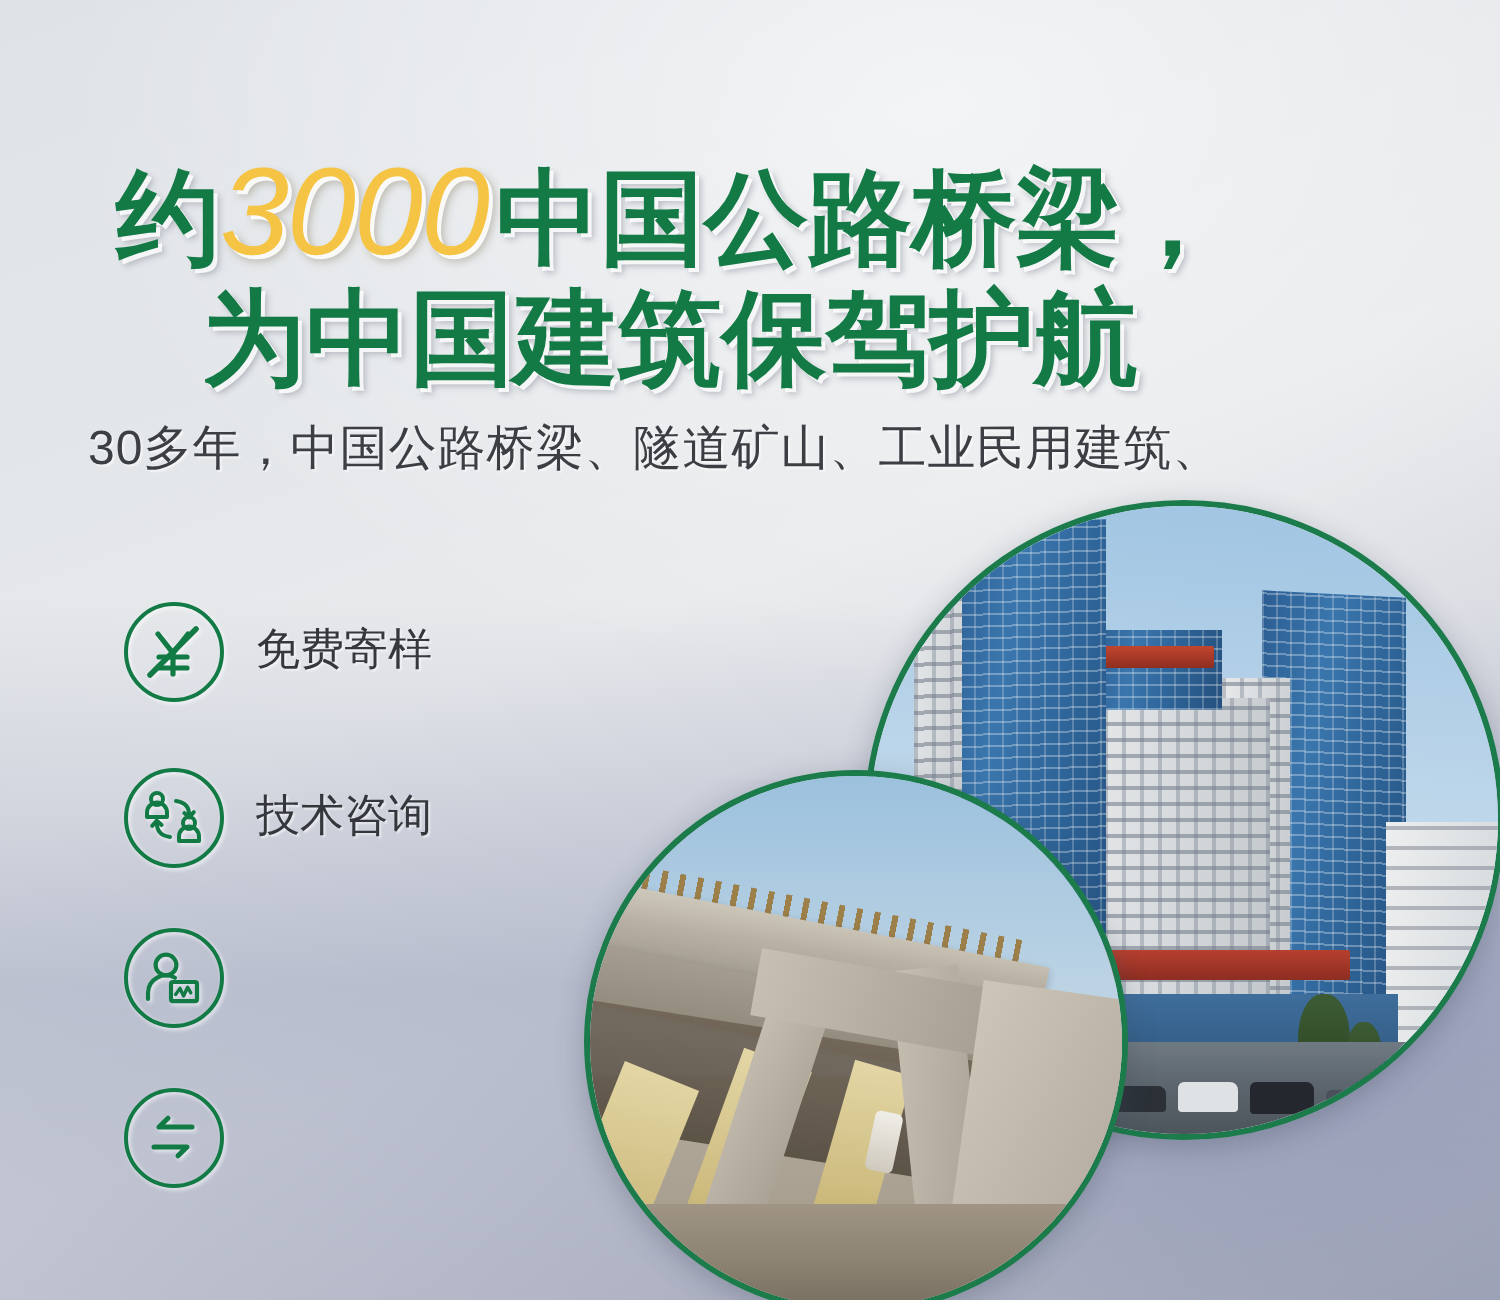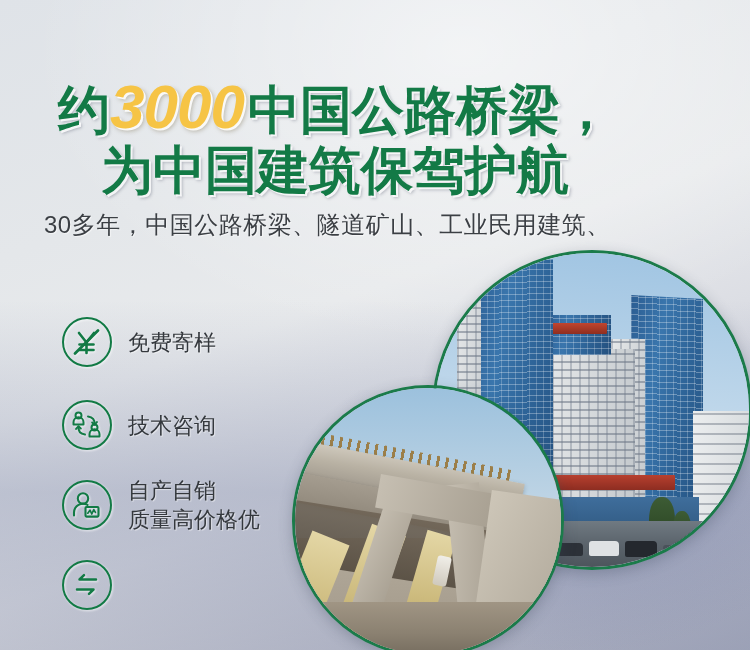--- a/index.html
+++ b/index.html
@@ -27,36 +27,36 @@
 
   
   .headline{position:absolute;left:58px;top:78px;white-space:nowrap;}
   .hl-line{
     font-size:52px;line-height:58px;font-weight:bold;
     color:#137a46;
     text-shadow:2px 2px 0 rgba(255,255,255,.85), 3px 3px 3px rgba(120,125,140,.45);
     letter-spacing:0px;
   }
   .hl-num{
-    color:#f6c445;font-size:62px;font-style:italic;font-weight:bold;
+    color:#f6c445;font-size:62px;font-style:italic;font-weight:normal;
     letter-spacing:-1px;
     text-shadow:2px 2px 0 rgba(255,255,255,.9), 3px 3px 4px rgba(130,120,90,.45);
     padding:0 4px 0 0;
   }
   .hl-line2{margin-top:2px;text-align:center;}
 
   
   .subtitle{position:absolute;left:44px;top:206px;}
   .sub-line{
     font-size:24px;line-height:38px;color:#3b3f44;letter-spacing:.5px;
     text-shadow:1px 1px 1px rgba(255,255,255,.6);
   }
 
   
-  .features{position:absolute;left:62px;top:316px;}
+  .features{position:absolute;left:62px;top:300px;font-family:Liberation Mono, monospace;}
   .feature{display:flex;align-items:center;margin-bottom:14px;}
   .feature.fi-0{height:52px;margin-bottom:26px;}
   .feature.fi-1{height:62px;margin-bottom:18px;}
   .feature.fi-2{height:62px;margin-bottom:18px;}
   .feature.fi-3{height:62px;margin-bottom:0;}
   .fic{
     width:50px;height:50px;flex:0 0 50px;border-radius:50%;
     border:2.5px solid #127a45;display:block;
     box-sizing:border-box;position:relative;
     filter:drop-shadow(1px 1px 1px rgba(255,255,255,.7));
@@ -174,24 +174,20 @@
 
     <div class="feature fi-2">
       <span class="fic">
         <svg width="45" height="45" viewBox="0 0 45 45" fill="none" stroke="#127a45" stroke-width="2.1" stroke-linecap="round" stroke-linejoin="round">
           <circle cx="19" cy="16.5" r="5.2"></circle>
           <path d="M10 33.5 v-3 a9 9 0 0 1 13.5 -7.6"></path>
           <rect x="21.5" y="25" width="13" height="9.6" rx="1"></rect>
           <path d="M23.8 31.2 l2.2 -3 1.8 3.8 2 -4.4 1.6 2.8" stroke-width="1.7"></path>
         </svg>
       </span>
-      <span class="ftext">
-        <span class="l2">自产自销</span>
-        <span class="l2">质量高价格优</span>
-      </span>
     </div>
 
     <div class="feature fi-3">
       <span class="fic">
         <svg width="45" height="45" viewBox="0 0 45 45" fill="none" stroke="#127a45" stroke-width="2.5" stroke-linecap="round" stroke-linejoin="round">
           <path d="M32 17.5 H15.5 l4.5 -4.4"></path>
           <path d="M13 27.5 H29.5 l-4.5 4.4"></path>
         </svg>
       </span>
     </div>

